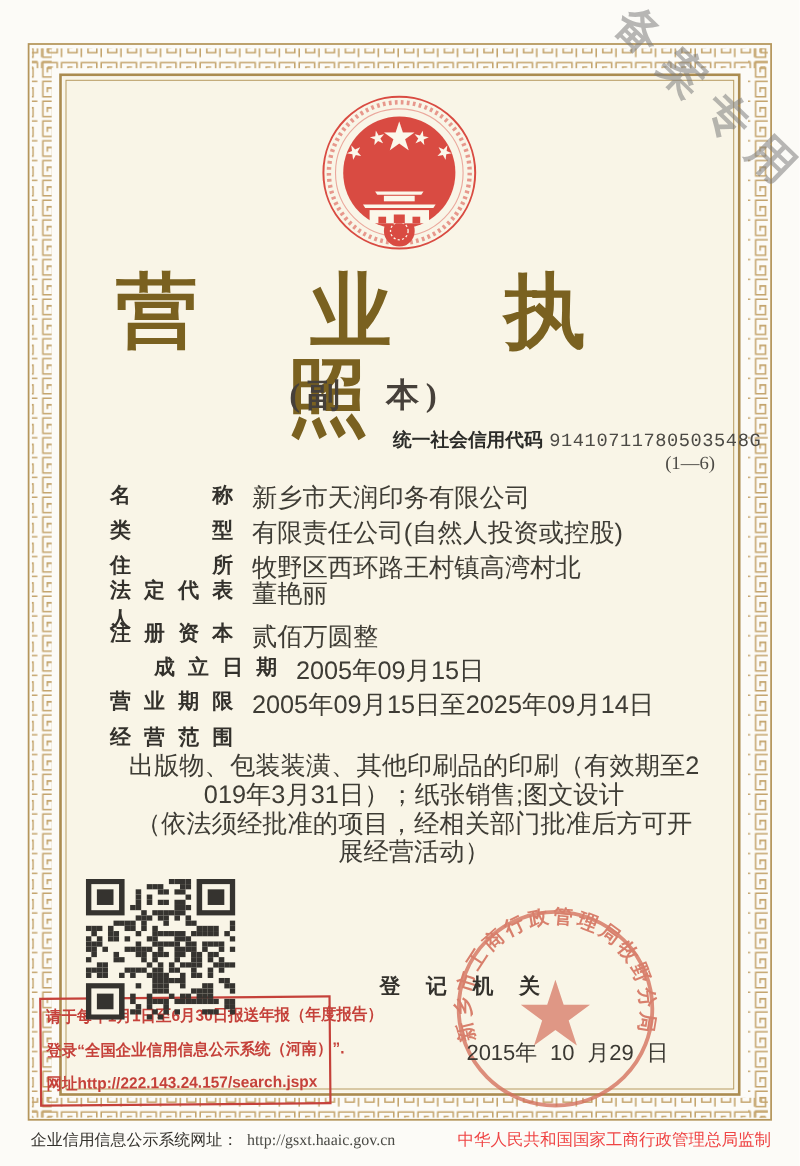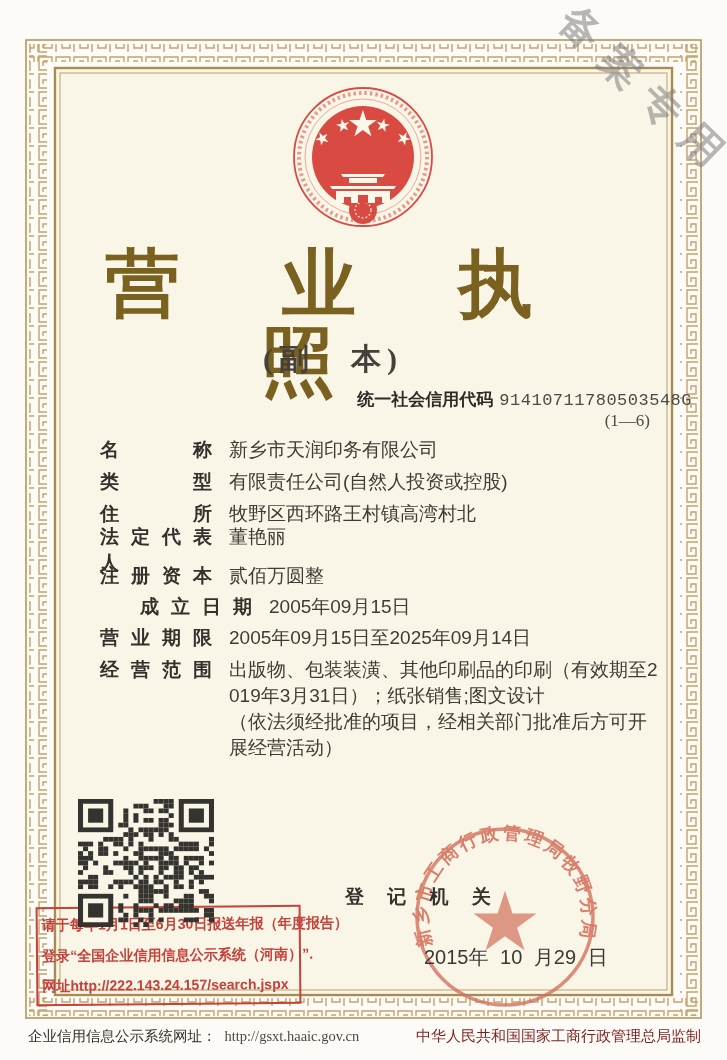--- a/index.html
+++ b/index.html
@@ -15,35 +15,35 @@
   .subtitle{left:16px;top:339px;width:634px;text-align:center;font-family:"Liberation Serif","DejaVu Serif",serif;
             font-size:30px;font-weight:700;color:#46403a;letter-spacing:6px;}
   .creditline{top:388px;right:35px;font-size:17px;color:#4c4a45;white-space:nowrap;}
   .creditline .lab{font-weight:700;color:#2b2b28;margin-right:6px;}
   .creditline .val{font-family:Liberation Mono, monospace;letter-spacing:0.5px;}
   .pageno{top:411px;right:77px;font-size:17px;font-family:"Liberation Serif","DejaVu Serif",serif;color:#4c4a45;}
   
   .frow{position:absolute;left:100px;width:575px;}
   .flabel{display:inline-block;width:112px;text-align:justify;text-align-last:justify;
           font-size:19px;font-weight:700;color:#33312c;vertical-align:top;}
-  .fvalue{display:inline-block;margin-left:17px;font-size:19px;color:#3e3c35;vertical-align:top;
+  .fvalue{display:inline-block;margin-left:17px;font-size:23px;color:#3e3c35;vertical-align:top;
           white-space:nowrap;}
-  .fvalue .ln{white-space:nowrap;line-height:26px;}
+  .fvalue .ln{white-space:nowrap;line-height:26px;text-align:center;}
   
   .stampbox{left:36px;top:906px;width:253px;height:93px;border:2.5px solid #c5413a;
             transform:rotate(-0.5deg);z-index:2;color:#c5413a;padding:1px 4px;}
   .stampbox .sline{white-space:nowrap;font-size:14.5px;line-height:30.5px;transform:scaleX(0.97);
                    transform-origin:0 50%;font-weight:600;}
   
   .reglabel{left:345px;top:884px;font-size:19px;font-weight:700;color:#33312c;letter-spacing:9px;white-space:nowrap;z-index:4;}
   .dateline{left:424px;top:944px;font-size:20px;color:#3b3933;white-space:nowrap;z-index:5;word-spacing:6px;}
   
   .footL{left:28px;top:1027px;font-size:14.5px;color:#33312c;white-space:nowrap;}
   .footL .furl{font-family:"Liberation Serif","DejaVu Serif",serif;color:#4a4a45;margin-left:8px;}
-  .footR{right:26px;top:1027px;font-size:15px;color:#7f1d1d;white-space:nowrap;}
+  .footR{right:26px;top:1027px;font-size:15px;color:#ef4444;white-space:nowrap;}
   svg{display:block;}
 </style>
 </head>
 <body>
 
 <div class="page">
 
   <svg class="abs" style="left:0;top:0;" width="727" height="1060" viewBox="0 0 727 1060">
     <defs>
       <pattern id="meaH" width="18" height="18" patternUnits="userSpaceOnUse">

